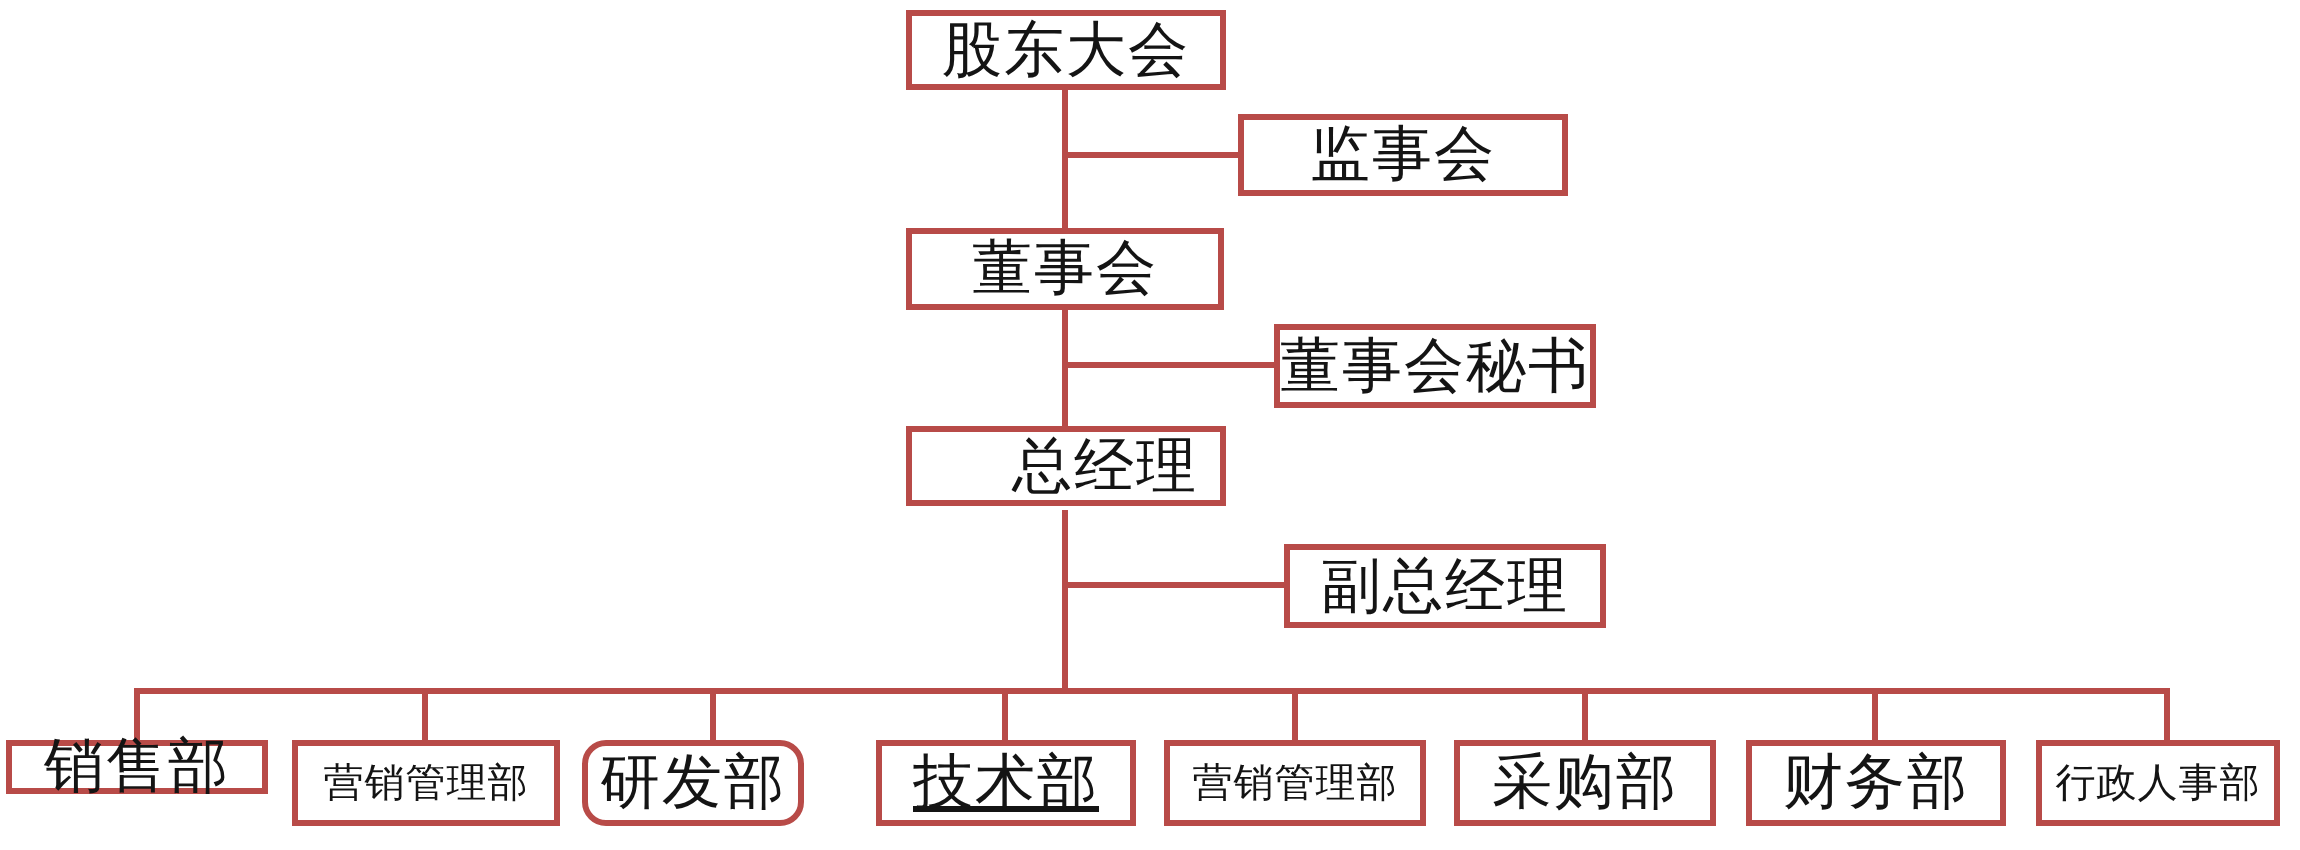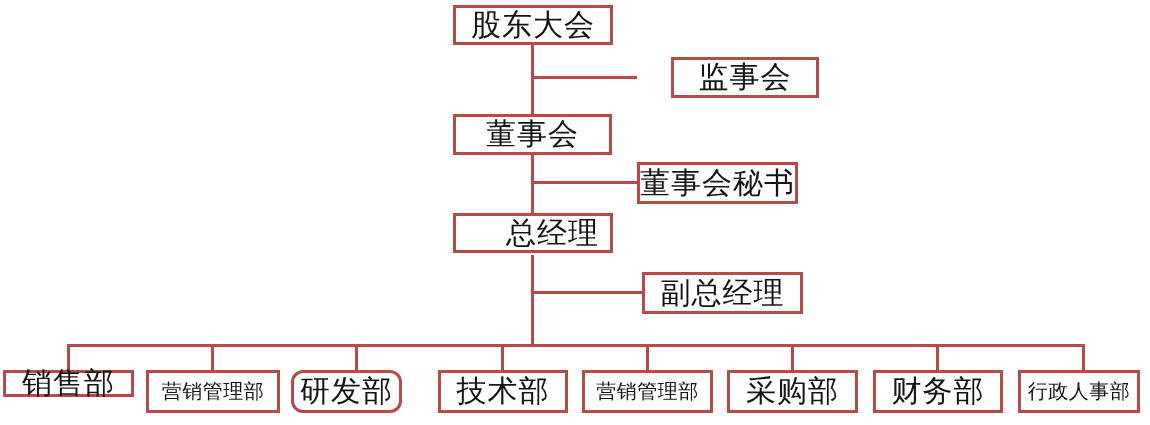--- a/index.html
+++ b/index.html
@@ -54,28 +54,28 @@
   <div class="vline" style="left:67px;   top:344px; height:29px;"></div>
   <div class="vline" style="left:211px;  top:344px; height:29px;"></div>
   <div class="vline" style="left:355px;  top:344px; height:29px;"></div>
   <div class="vline" style="left:501px;  top:344px; height:29px;"></div>
   <div class="vline" style="left:646px;  top:344px; height:29px;"></div>
   <div class="vline" style="left:791px;  top:344px; height:29px;"></div>
   <div class="vline" style="left:936px;  top:344px; height:29px;"></div>
   <div class="vline" style="left:1082px; top:344px; height:29px;"></div>
 
   <div class="node" style="left:453px; top:5px;   width:160px; height:40px;">股东大会</div>
-  <div class="node" style="left:671px; top:57px;  width:148px; height:41px;">监事会</div>
+  <div class="node" style="left:619px; top:57px;  width:165px; height:41px;">监事会</div>
   <div class="node" style="left:453px; top:114px; width:159px; height:41px;">董事会</div>
   <div class="node" style="left:637px; top:162px; width:161px; height:42px;">董事会秘书</div>
   <div class="node" style="left:453px; top:213px; width:160px; height:40px;padding-left:39px;">总经理</div>
   <div class="node" style="left:642px; top:272px; width:161px; height:42px;">副总经理</div>
 
   <div class="node" style="left:3px;    top:370px; width:131px; height:27px;">销售部</div>
   <div class="node small" style="left:146px;  top:370px; width:134px; height:43px;">营销管理部</div>
   <div class="node" style="left:291px;  top:370px; width:111px; height:43px;border-radius:12px;">研发部</div>
-  <div class="node" style="left:438px;  top:370px; width:130px; height:43px;">技术部</div>
+  <div class="node" style="left:438px;  top:370px; width:130px; height:43px;text-decoration:underline;">技术部</div>
   <div class="node small" style="left:582px;  top:370px; width:131px; height:43px;">营销管理部</div>
   <div class="node" style="left:727px;  top:370px; width:131px; height:43px;">采购部</div>
   <div class="node" style="left:873px;  top:370px; width:130px; height:43px;">财务部</div>
   <div class="node small" style="left:1018px; top:370px; width:122px; height:43px;">行政人事部</div>
 
 </div>
 
 </body></html>

